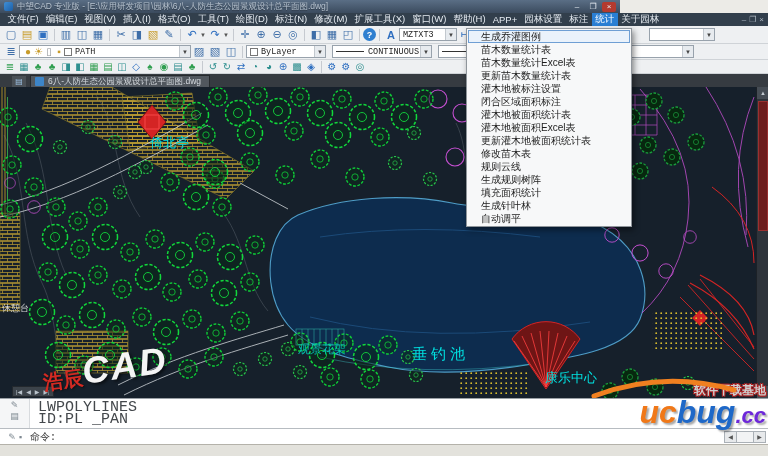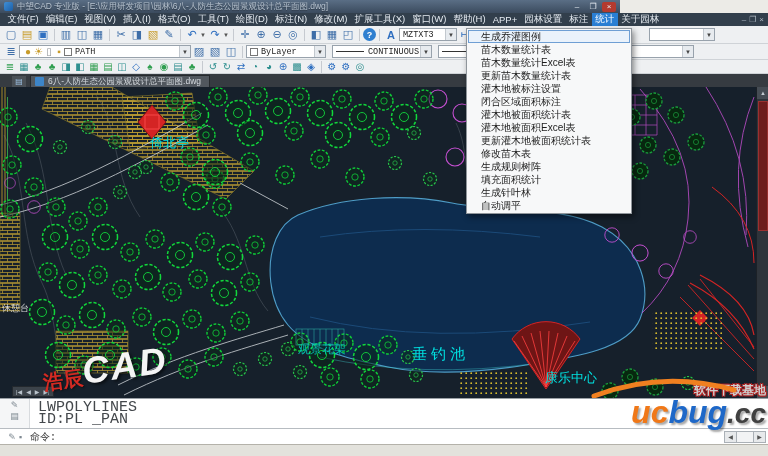--- a/index.html
+++ b/index.html
@@ -99,21 +99,21 @@
   .wm-left .red { color:#d42a22; font-size:20px; font-weight:bold; text-shadow:1px 1px 2px rgba(0,0,0,.5); }
   .wm-left .white { color:#f4f4f4; font-size:37px; font-weight:bold; font-style:italic; letter-spacing:2px;
     text-shadow:2px 2px 3px rgba(0,0,0,.55); }
   .wm-right { position:absolute; right:2px; top:382px; z-index:50; text-align:right; pointer-events:none; }
   .wm-right .tagline { font-size:12px; font-weight:bold; color:#cfcfcf;
     text-shadow:1px 1px 0 #b02020,-1px -1px 0 #b02020,1px -1px 0 #b02020,-1px 1px 0 #b02020; }
   .wm-right .logo { font-style:italic; font-weight:bold; line-height:26px;
     text-shadow:2px 2px 2px rgba(0,0,0,.35),-1px -1px 0 #ffffff; }
   .wm-right .uc { color:#f07818; font-size:32px; }
   .wm-right .bug { color:#1e68c8; font-size:32px; }
-  .wm-right .cc { color:#404040; font-size:28px; }
+  .wm-right .cc { color:#6d28d9; font-size:22px; }
   .wm-right svg.swoosh { position:absolute; right:28px; top:-6px; }
 </style>
 </head>
 <body>
 
 <div id="app">
 
   <div class="titlebar">
     <span class="appicon"></span>
     <span class="title">中望CAD 专业版 - [E:\应用研发项目\园林\6八-人防生态公园景观设计总平面图.dwg]</span>
@@ -556,20 +556,21 @@
     <div class="item hl">生成乔灌图例</div>
     <div class="item">苗木数量统计表</div>
     <div class="item">苗木数量统计Excel表</div>
     <div class="item">更新苗木数量统计表</div>
     <div class="item">灌木地被标注设置</div>
     <div class="item">闭合区域面积标注</div>
     <div class="item">灌木地被面积统计表</div>
     <div class="item">灌木地被面积Excel表</div>
     <div class="item">更新灌木地被面积统计表</div>
     <div class="item">修改苗木表</div>
+    <div class="item">规则云线</div>
     <div class="item">生成规则树阵</div>
     <div class="item">填充面积统计</div>
     <div class="item">生成针叶林</div>
     <div class="item">自动调平</div>
   </div>
 
   <div class="cmdhist">
     <div class="cmdgutter">
       <span>✎</span>
       <span>▤</span>

